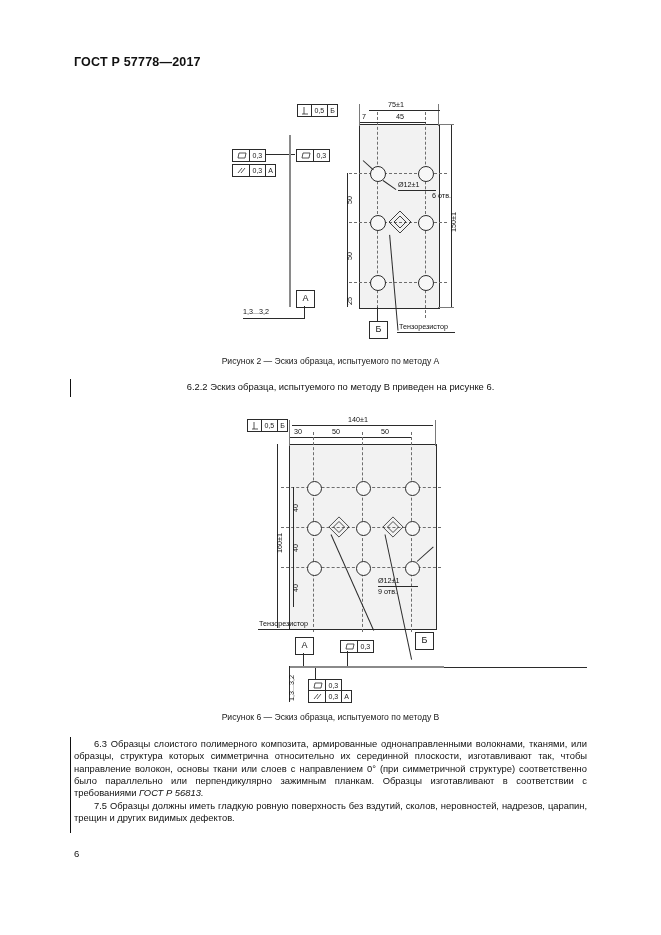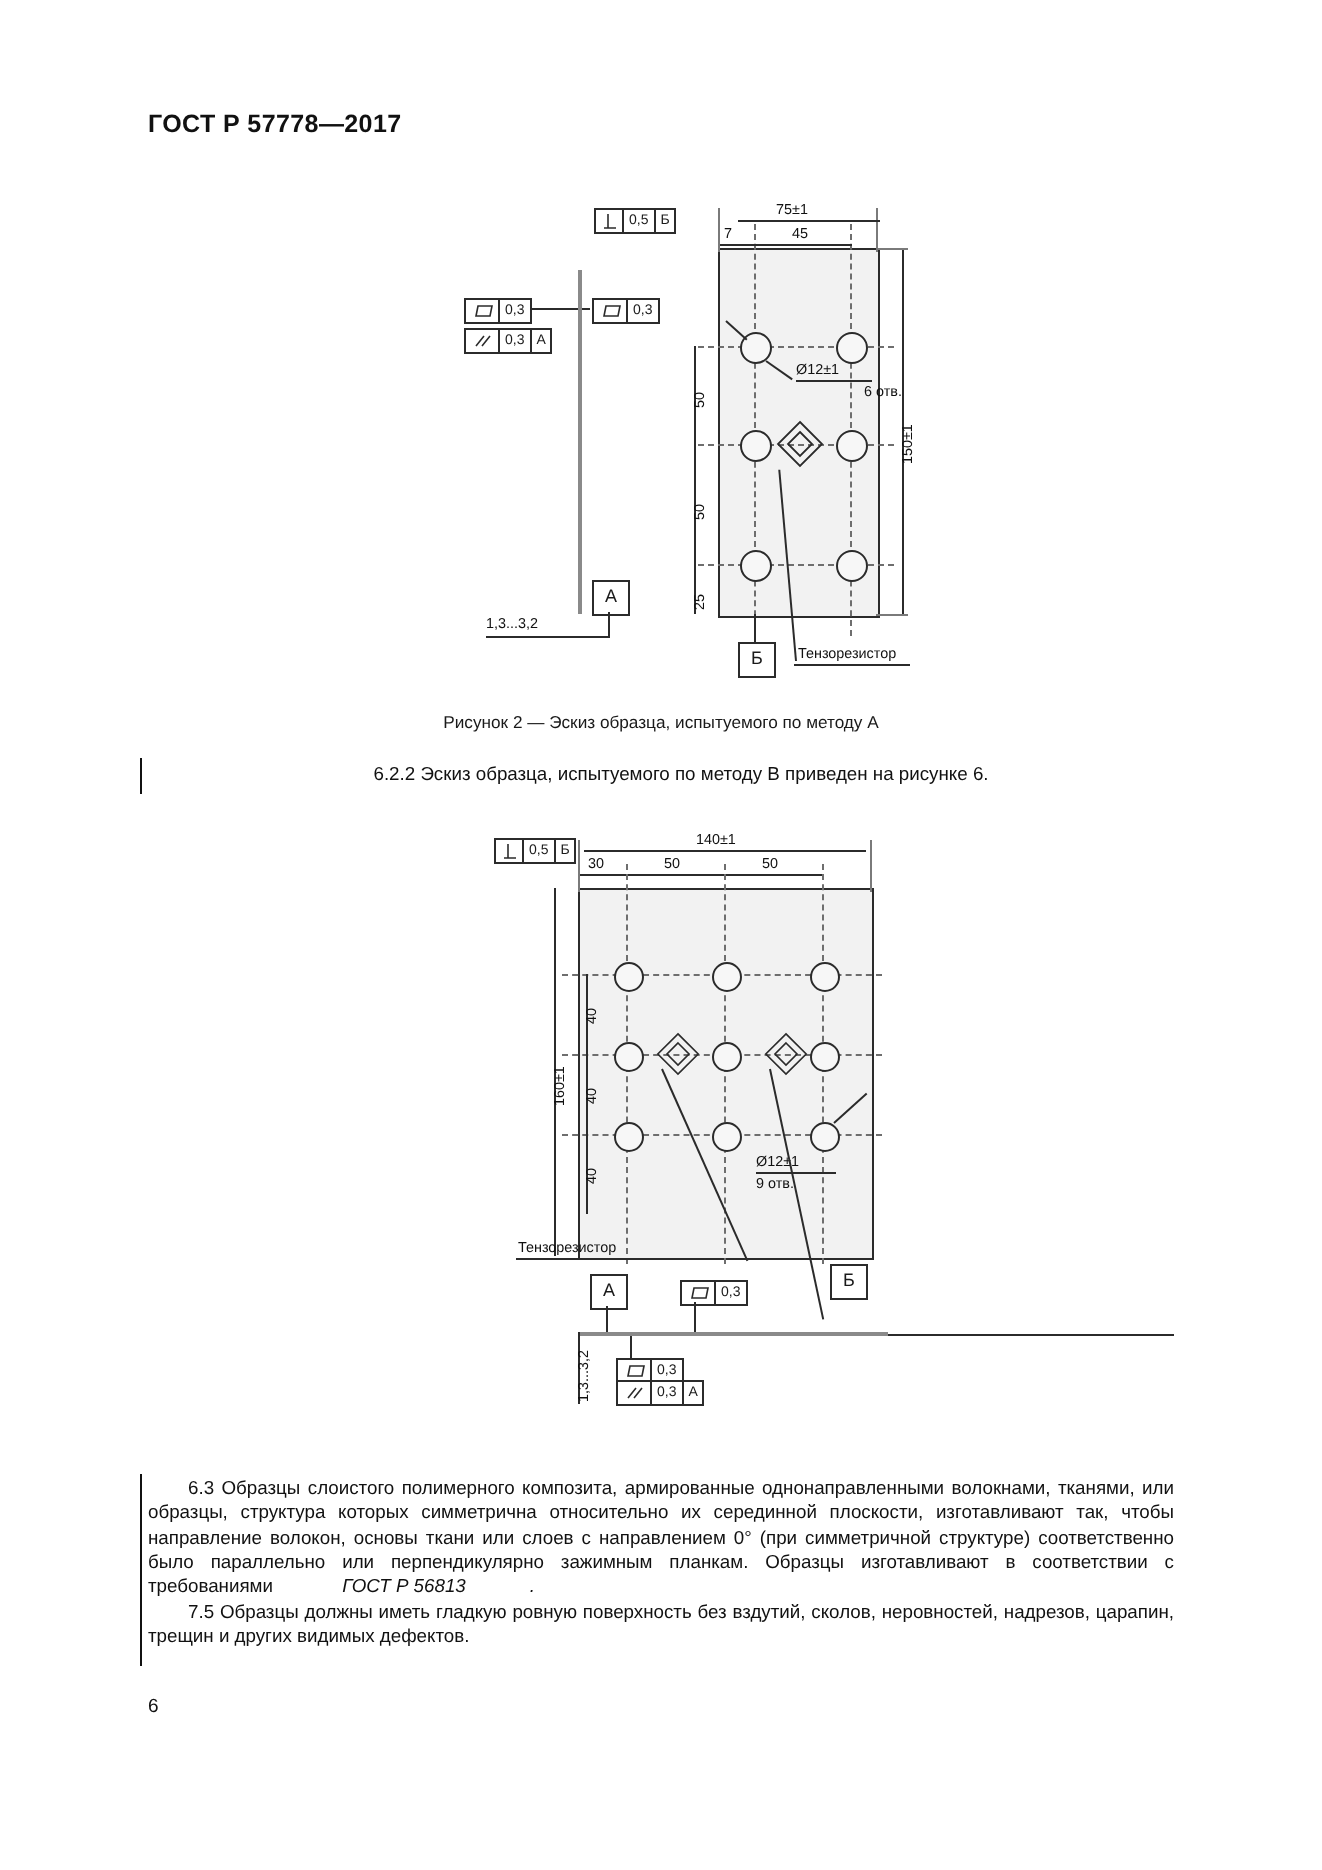--- a/index.html
+++ b/index.html
@@ -24,21 +24,21 @@
   .caption{
     position:absolute;width:661px;left:0;text-align:center;
     font-size:8.6px;color:#1a1a1a;
   }
   .para{
     position:absolute;left:74px;width:513px;
     font-size:9.4px;line-height:12.35px;color:#111;
     text-align:justify;
   }
   .para .ind{display:inline-block;width:20px;}
-  .ital{font-style:italic;margin-left:32px;}
+  .ital{font-style:italic;}
   .change-bar{
     position:absolute;left:70px;width:1.3px;background:#111;
   }
   .folio{
     position:absolute;left:74px;top:848px;font-size:9.5px;color:#111;
   }
 
   
   .dwg{position:absolute;}
   .ln{position:absolute;background:#2b2b2b;}
@@ -315,20 +315,21 @@
       </div>
       <div>0,3</div>
       <div>A</div>
     </div>
     <div class="ln v" style="left:315px;top:668px;height:12px;"></div>
 
     <div class="ln v" style="left:289px;top:666px;height:36px;"></div>
     <div class="dim-txt vert" style="left:287px;top:701px;">1,3...3,2</div>
   </div>
 
+  <div class="caption" style="top:712px;">Рисунок 6 — Эскиз образца, испытуемого по методу В</div>
 
   <div class="change-bar" style="top:737px;height:96px;"></div>
 
   <div class="para" style="top:738px;">
     <span class="ind"></span><span>6.3 Образцы слоистого полимерного композита, армированные однонаправленными волокнами, тканями, или образцы, структура которых симметрична относительно их серединной плоскости, изготавливают так, чтобы направление волокон, основы ткани или слоев с направлением 0° (при симметричной структуре) соответственно было параллельно или перпендикулярно зажимным планкам. Образцы изготавливают в соответствии с требованиями </span><span class="ital">ГОСТ Р 56813</span><span class="ital">.</span>
   </div>
 
   <div class="para" style="top:800px;">
     <span class="ind"></span><span>7.5 Образцы должны иметь гладкую ровную поверхность без вздутий, сколов, неровностей, надрезов, царапин, трещин и других видимых дефектов.</span>
   </div>

